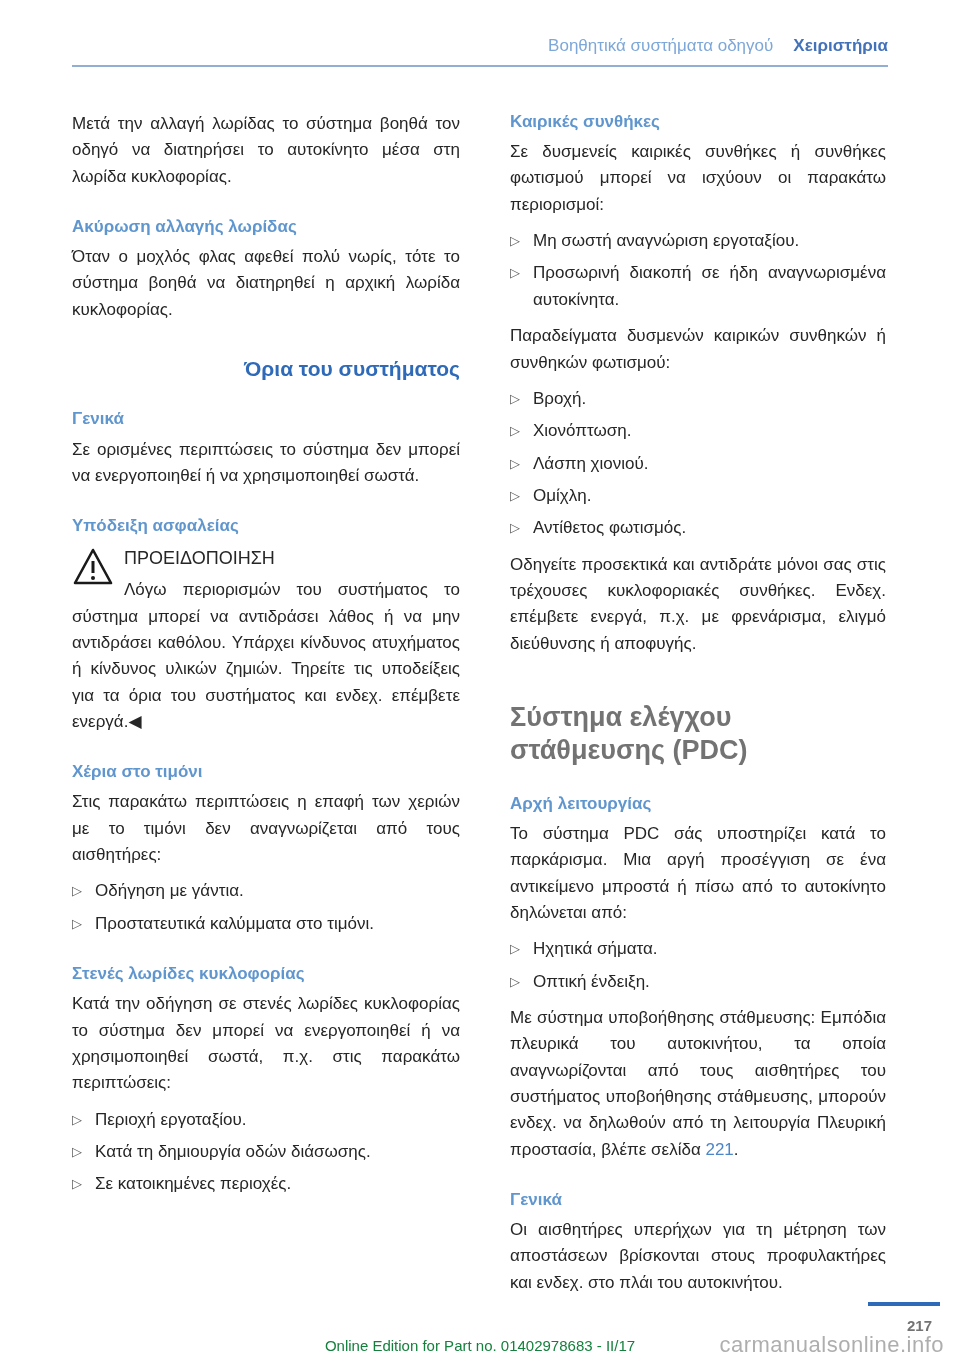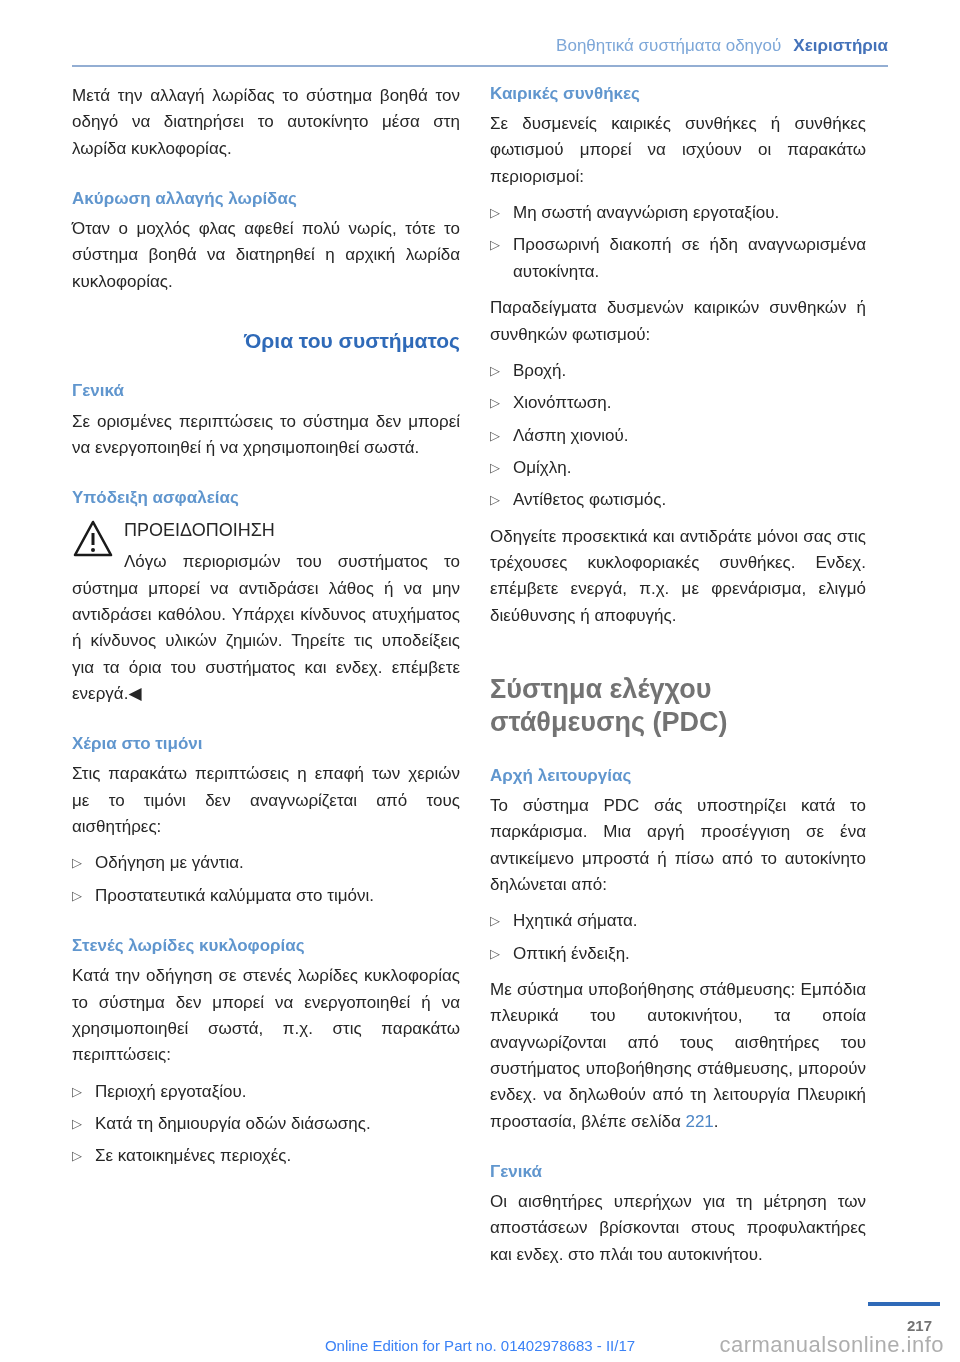--- a/index.html
+++ b/index.html
@@ -7,27 +7,27 @@
   body {
     background:#ffffff;
     font-family:"Liberation Sans","DejaVu Sans",sans-serif;
     color:#262626;
     position:relative;
     overflow:hidden;
   }
   .page { position:absolute; inset:0; padding:36px 72px 0 72px; }
 
   
-  .hdr { display:flex; justify-content:flex-end; align-items:baseline; gap:12px; font-size:17px; }
+  .hdr { display:flex; justify-content:flex-end; align-items:baseline; gap:20px; font-size:17px; }
   .hdr .crumb-section { color:#7da7d8; }
   .hdr .crumb-chapter { color:#4472b9; font-weight:bold; }
   .hdr-rule { border-bottom:2px solid #93aed3; margin-top:9px; }
 
   
-  .columns { display:flex; gap:30px; margin-top:16px; }
+  .columns { display:flex; gap:50px; margin-top:44px; }
   .col { font-size:17px; line-height:1.55; text-align:justify; }
   .col-left  { width:388px; }
   .col-right { width:376px; }
   .col > :first-child { margin-top:0; }
 
   p.body-par { margin:0 0 10px 0; }
 
   h3.subhead {
     font-size:17px; font-weight:bold; color:#6096ce;
     margin:26px 0 6px 0; text-align:left; line-height:1.3;
@@ -59,21 +59,21 @@
   .footer-bar {
     position:absolute; right:20px; bottom:56px;
     width:72px; height:4px; background:#2f6ab8;
   }
   .footer-pagenum {
     position:absolute; right:28px; bottom:28px;
     font-size:15px; font-weight:bold; color:#737373;
   }
   .footer-edition {
     position:absolute; left:0; right:0; bottom:8px;
-    text-align:center; font-size:15px; color:#3b82f6;
+    text-align:center; font-size:15px; color:#15803d;
   }
   .watermark {
     position:absolute; right:16px; bottom:4px;
     font-size:22px; color:rgba(130,130,130,0.65);
     letter-spacing:0.5px;
   }
 </style>
 </head>
 <body>
 

